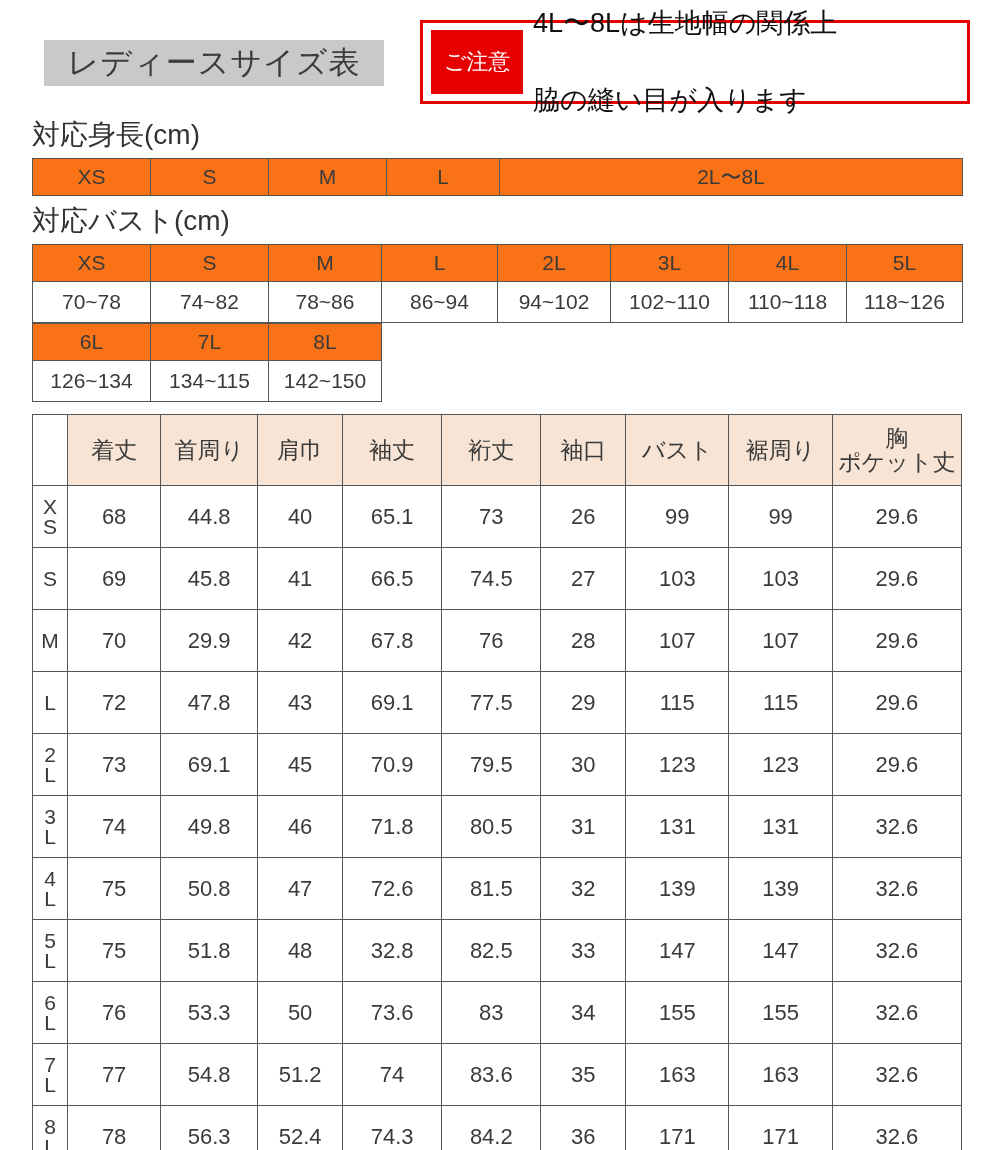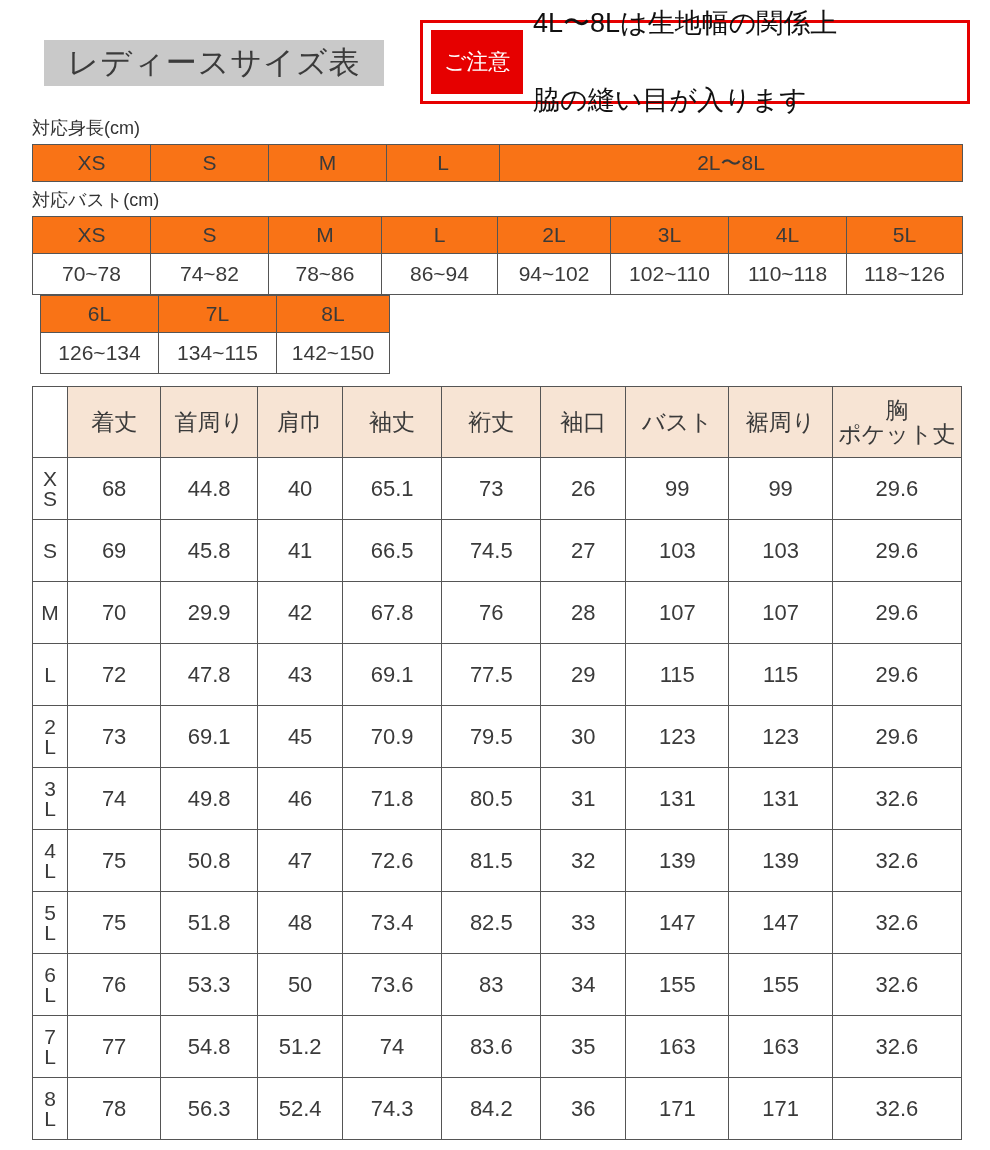--- a/index.html
+++ b/index.html
@@ -76,21 +76,21 @@
     justify-content: center;
     padding-left: 10px;
     font-size: 27px;
     line-height: 1.22;
     color: #111111;
     gap: 44px;
   }
 
   
   .section-label {
-    font-size: 18px;
+    font-size: 28px;
     color: #333333;
     margin: 6px 0 4px 2px;
   }
 
   
   table {
     border-collapse: collapse;
     table-layout: fixed;
   }
   table td {
@@ -109,21 +109,21 @@
     height: 36px;
   }
 
   
   .tbl-height { width: 930px; margin-left: 2px; }
   .tbl-height td { height: 34px; }
 
   
   .tbl-bust { width: 930px; margin-left: 2px; }
   .tbl-bust td { height: 34px; }
-  .tbl-bust2 { width: 349px; margin-left: 10px; }
+  .tbl-bust2 { width: 349px; margin-left: 2px; }
   .tbl-bust2 td { height: 34px; }
 
   
   .tbl-main {
     width: 930px;
     margin-left: 2px;
     margin-top: 12px;
   }
   .tbl-main td {
     font-size: 22px;
@@ -382,21 +382,21 @@
       </tr>
 
       <tr>
         <td class="rowhead">
           <span class="vstack">5</span>
           <span class="vstack">L</span>
         </td>
         <td>75</td>
         <td>51.8</td>
         <td>48</td>
-        <td>73.4</td>
+        <td>32.8</td>
         <td>82.5</td>
         <td>33</td>
         <td>147</td>
         <td>147</td>
         <td>32.6</td>
       </tr>
 
       <tr>
         <td class="rowhead">
           <span class="vstack">6</span>

